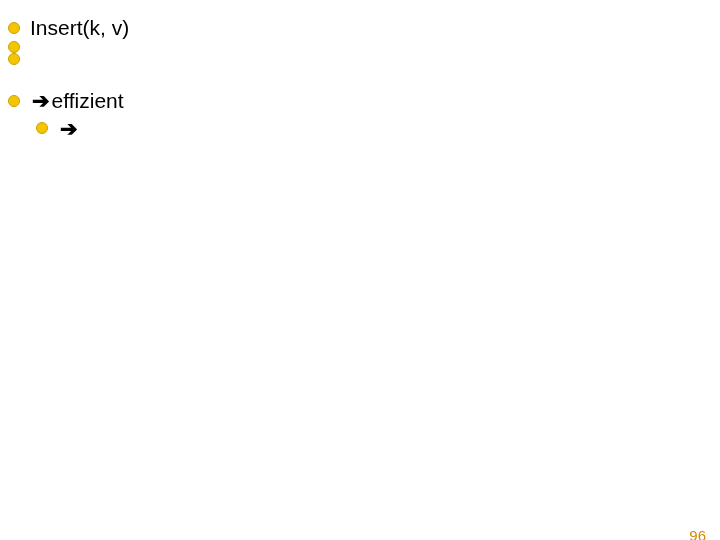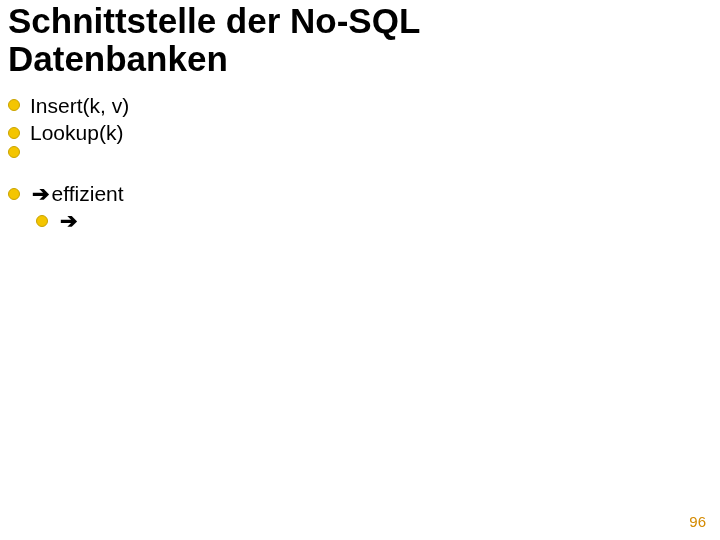--- a/index.html
+++ b/index.html
@@ -64,34 +64,29 @@
     font-size: 15px;
     font-family: Verdana, Geneva, sans-serif;
     text-align: center;
   }
 </style>
 </head>
 <body>
 
 <div class="slide">
 
-  <h1 class="title">
-    <span>Schnittstelle der No-SQL</span><br>
-    <span>Datenbanken</span>
-  </h1>
 
   <div class="list">
 
     <div class="item">
       <span class="bullet"></span>
       <span>Insert(k, v)</span>
     </div>
     <div class="item">
       <span class="bullet"></span>
-      <span>Lookup(k)</span>
     </div>
     <div class="item">
       <span class="bullet"></span>
     </div>
 
     <div class="gap"></div>
 
     <div class="item">
       <span class="bullet"></span>
       <span class="arrow">➔</span>

